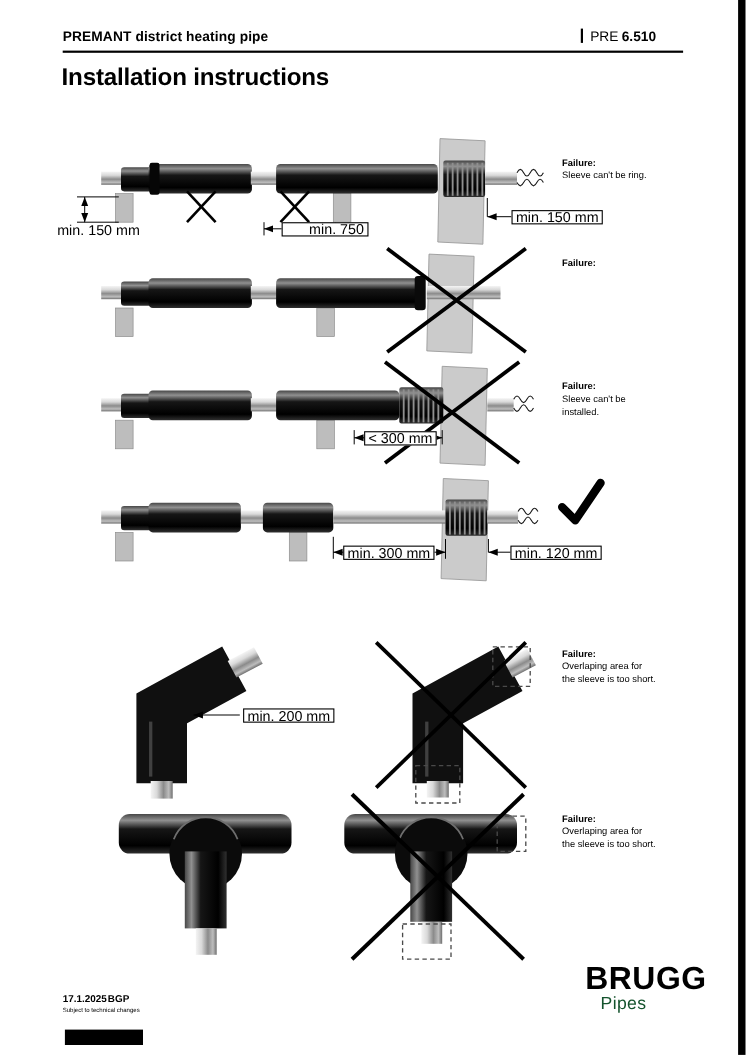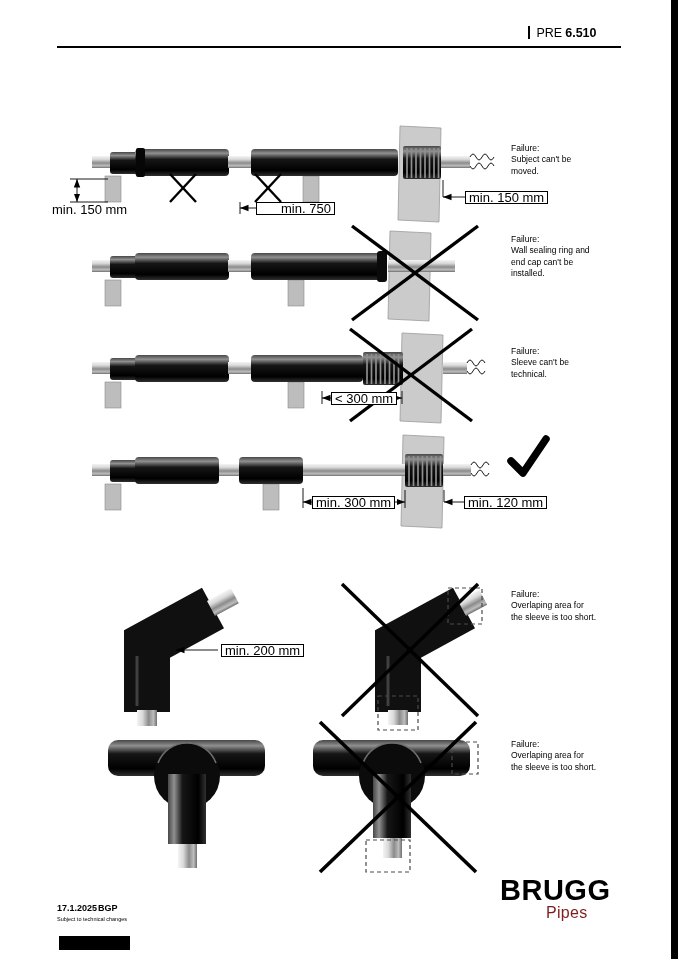--- a/index.html
+++ b/index.html
@@ -16,27 +16,27 @@
   .docref .num { font-weight:700; margin-left:3px; }
   .rule { position:absolute; left:57px; top:46px; width:564px; height:1.5px; background:#000; }
   .title { position:absolute; left:56px; top:57px; font-size:22px; font-weight:700; letter-spacing:-0.2px; }
 
   .diagram { position:absolute; left:0; top:0; }
 
   .dim { position:absolute; font-size:13px; line-height:11px; background:#fff; border:1px solid #000; padding:0 3px; white-space:nowrap; }
   .dim.plain { border:none; background:transparent; padding:0; }
 
   .note { position:absolute; left:511px; width:86px; font-size:8.5px; line-height:1.35; }
-  .note .nt { font-weight:400; }
+  .note .nt { font-weight:700; }
 
   .date-line { position:absolute; left:57px; top:903px; font-size:9px; font-weight:700; }
   .date-line .init { margin-left:1px; }
   .subject { position:absolute; left:57px; top:916px; font-size:5.5px; }
-  .brand { position:absolute; left:500px; top:874px; font-size:29px; font-weight:700; letter-spacing:0.5px; }
-  .brandsub { position:absolute; left:546px; top:904px; font-size:16px; color:#7f1d1d; letter-spacing:0.3px; }
+  .brand { position:absolute; left:532px; top:874px; font-size:29px; font-weight:700; letter-spacing:0.5px; }
+  .brandsub { position:absolute; left:546px; top:904px; font-size:16px; color:#14532d; letter-spacing:0.3px; }
 </style>
 </head>
 <body>
 
 <div class="page">
 
   <svg class="diagram" width="678" height="959" viewBox="0 0 678 959" xmlns="http://www.w3.org/2000/svg">
     <defs>
       <linearGradient id="gPipe" x1="0" y1="0" x2="0" y2="1">
         <stop offset="0" stop-color="#474747"></stop>
@@ -251,44 +251,45 @@
         <rect x="452" y="742" width="26" height="32" fill="none" stroke="#4a4a4a" stroke-width="1.2" stroke-dasharray="4 3"></rect>
         <rect x="366" y="840" width="44" height="32" fill="none" stroke="#4a4a4a" stroke-width="1.2" stroke-dasharray="4 3"></rect>
       </g>
       <g stroke="#000" stroke-width="3.6">
         <line x1="320" y1="722" x2="476" y2="872"></line>
         <line x1="476" y1="722" x2="320" y2="872"></line>
       </g>
     </g>
   </svg>
 
+  <div class="product">PREMANT district heating pipe</div>
   <div class="docref">
     <span class="divider"></span><span>PRE</span><span class="num">6.510</span>
   </div>
   <div class="rule"></div>
+  <div class="title">Installation instructions</div>
 
   <div class="dim plain" style="left:52px; top:204px;">min. 150 mm</div>
   <div class="dim" style="left:256px; top:202px;padding-left:24px;">min. 750</div>
   <div class="dim" style="left:465px; top:191px;">min. 150 mm</div>
   <div class="dim" style="left:331px; top:392px;">&lt; 300 mm</div>
   <div class="dim" style="left:312px; top:496px;">min. 300 mm</div>
   <div class="dim" style="left:464px; top:496px;">min. 120 mm</div>
   <div class="dim" style="left:221px; top:644px;">min. 200 mm</div>
 
   <div class="note" style="top:143px;">
     <div class="nt">Failure:</div>
-    <div>Subject can't be moved.</div>
+    <div>Sleeve can't be ring.</div>
   </div>
   <div class="note" style="top:234px;">
     <div class="nt">Failure:</div>
-    <div>Wall sealing ring and end cap can't be installed.</div>
   </div>
   <div class="note" style="top:346px;">
     <div class="nt">Failure:</div>
-    <div>Sleeve can't be technical.</div>
+    <div>Sleeve can't be installed.</div>
   </div>
   <div class="note" style="top:589px;">
     <div class="nt">Failure:</div>
     <div>Overlaping area for the sleeve is too short.</div>
   </div>
   <div class="note" style="top:739px;">
     <div class="nt">Failure:</div>
     <div>Overlaping area for the sleeve is too short.</div>
   </div>
 

